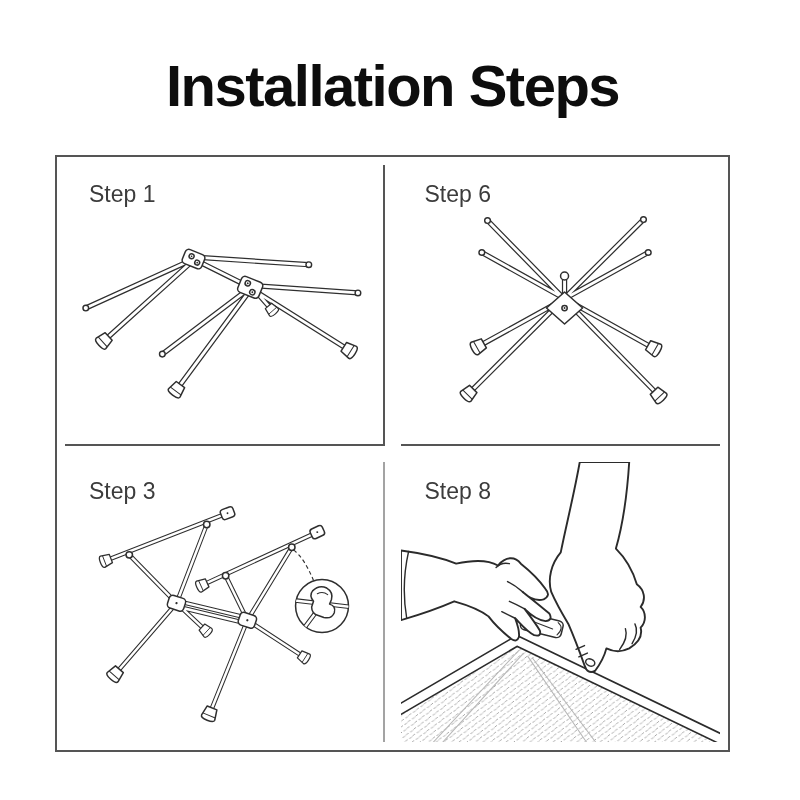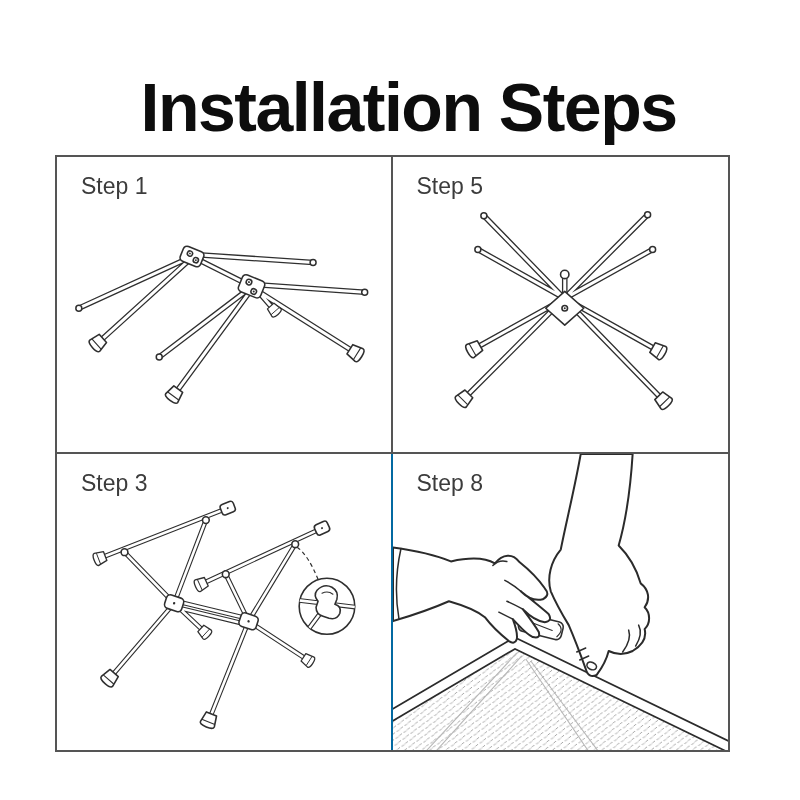--- a/index.html
+++ b/index.html
@@ -1,33 +1,33 @@
 <!DOCTYPE html>
 <html><head>
 <meta charset="utf-8">
 <style>
   html,body{margin:0;padding:0;}
   body{
     width:800px;height:800px;position:relative;background:#ffffff;
     font-family:"Liberation Sans", sans-serif;overflow:hidden;
   }
   .page-title{
-    position:absolute;top:54px;left:55px;width:675px;margin:16px;
-    text-align:center;font-size:68px;font-weight:bold;color:#0d0d0d;
+    position:absolute;top:54px;left:55px;width:675px;margin:0;
+    text-align:center;font-size:58px;font-weight:bold;color:#0d0d0d;
     letter-spacing:-1.5px;line-height:1.1;
   }
   .steps-grid{
     position:absolute;left:55px;top:155px;width:675px;height:597px;
     display:grid;grid-template-columns:1fr 1fr;grid-template-rows:1fr 1fr;
     border:2px solid #555;box-sizing:border-box;background:#fff;
   }
-  .panel{position:relative;margin:0;box-sizing:border-box;padding-left:46px;}
+  .panel{position:relative;margin:8px;box-sizing:border-box;padding-left:46px;}
   .panel:nth-child(1){border-right:2px solid #555;border-bottom:2px solid #555;}
   .panel:nth-child(2){border-bottom:2px solid #555;}
-  .panel:nth-child(3){border-right:2px solid #0369a1;}
+  .panel:nth-child(3){border-right:2px solid #a3a3a3;}
   .step-label{
     position:absolute;top:16px;left:24px;font-size:23px;color:#3c3c3c;
     font-weight:400;z-index:2;
   }
   .panel svg{position:absolute;left:0;top:0;width:100%;height:100%;display:block;}
   
   .tube-o{fill:none;stroke:#2f2f2f;stroke-width:5.6;stroke-linecap:round;stroke-linejoin:round;}
   .tube-i{fill:none;stroke:#ffffff;stroke-width:3;stroke-linecap:round;stroke-linejoin:round;}
   .tube-o.thin{stroke-width:4.8;} .tube-i.thin{stroke-width:2.6;}
   .part{fill:#ffffff;stroke:#2f2f2f;stroke-width:1.6;stroke-linejoin:round;}
@@ -79,21 +79,21 @@
         <use href="#f1-foot" transform="translate(118,239) rotate(36.4)"></use>
         <use href="#f1-foot" transform="translate(219,154) rotate(-41) scale(0.8)"></use>
         <circle class="cap" cx="22" cy="152" r="3"></circle>
         <circle class="cap" cx="258" cy="106" r="3"></circle>
         <circle class="cap" cx="310" cy="136" r="3"></circle>
         <circle class="cap" cx="103" cy="201" r="3"></circle>
       </svg>
     </figure>
 
     <figure class="panel">
-      <figcaption class="step-label">Step 5</figcaption>
+      <figcaption class="step-label">Step 6</figcaption>
       <svg viewBox="0 0 336 296" preserveAspectRatio="none" aria-hidden="true">
         <defs>
           <g id="f2-foot">
             <path class="part" d="M-5.5,-7 L5.5,-7 L7.5,4 Q7.5,7 0,7 Q-7.5,7 -7.5,4 Z"></path>
             <path class="detail" d="M-6.4,1.5 L6.4,1.5"></path>
           </g>
         </defs>
         <path class="tube-o" d="M91,59 L271,245 M255,58 L71,243 M85,93 L266,195 M260,93 L81,193"></path>
         <path class="tube-i" d="M91,59 L271,245 M255,58 L71,243 M85,93 L266,195 M260,93 L81,193"></path>
         <g>

